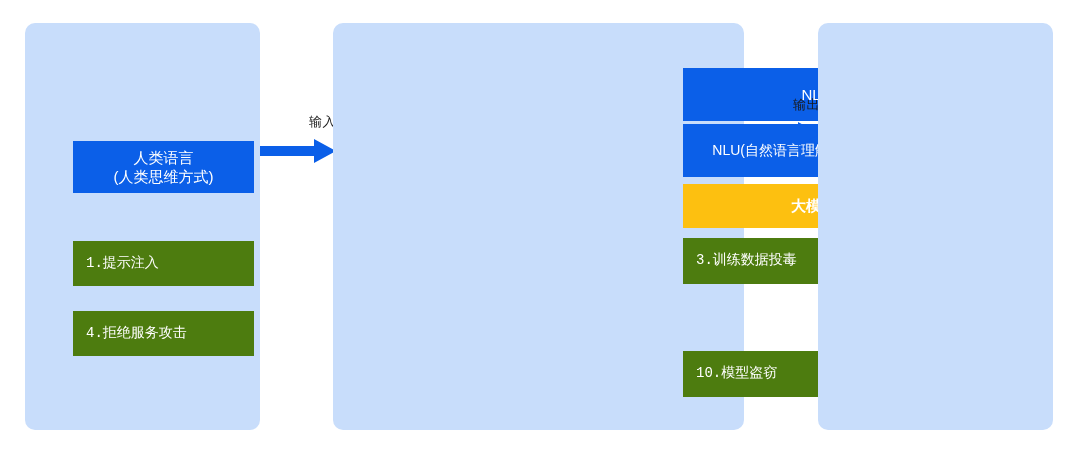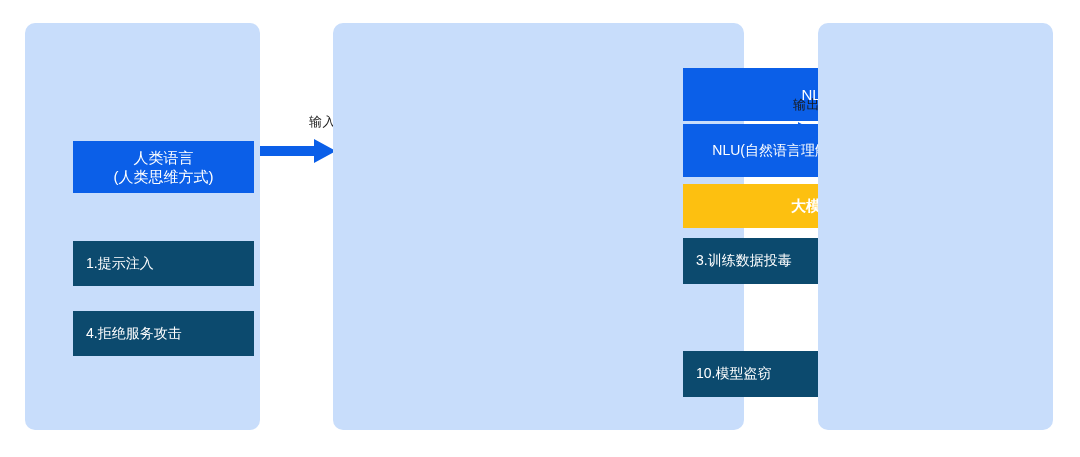--- a/index.html
+++ b/index.html
@@ -35,21 +35,21 @@
   .box {
     position: absolute;
     box-sizing: border-box;
     color: #ffffff;
     display: flex;
     align-items: center;
     line-height: 1.28;
     white-space: pre-line;
   }
   .box.dark   { background: #0b5fe8; }
-  .box.mid    { background: #0c4a6e; }
+  .box.mid    { background: #4d7c0f; font-family: Liberation Mono, monospace; }
   .box.amber  { background: #fdc010; }
 
   .box.center { justify-content: center; text-align: center; }
   .box.left   { justify-content: flex-start; text-align: left; padding-left: 13px; }
 
   .t15 { font-size: 15px; }
   .t14 { font-size: 14px; }
   .bold { font-weight: bold; }
 
   

